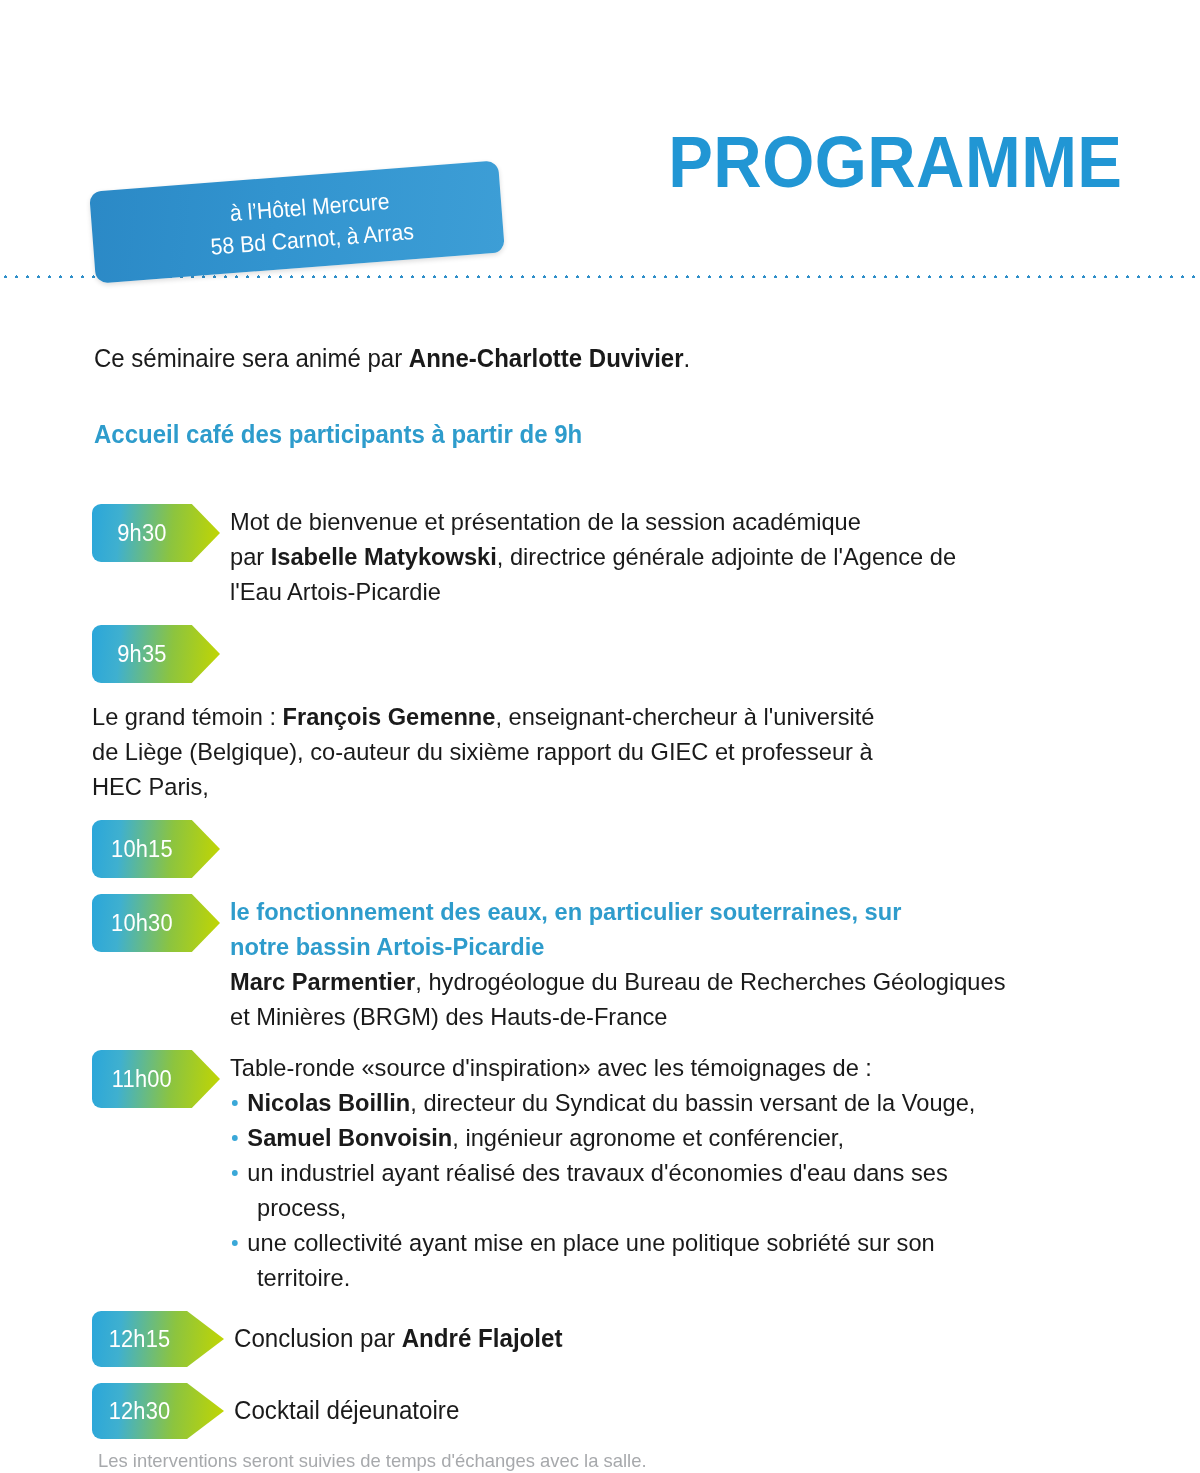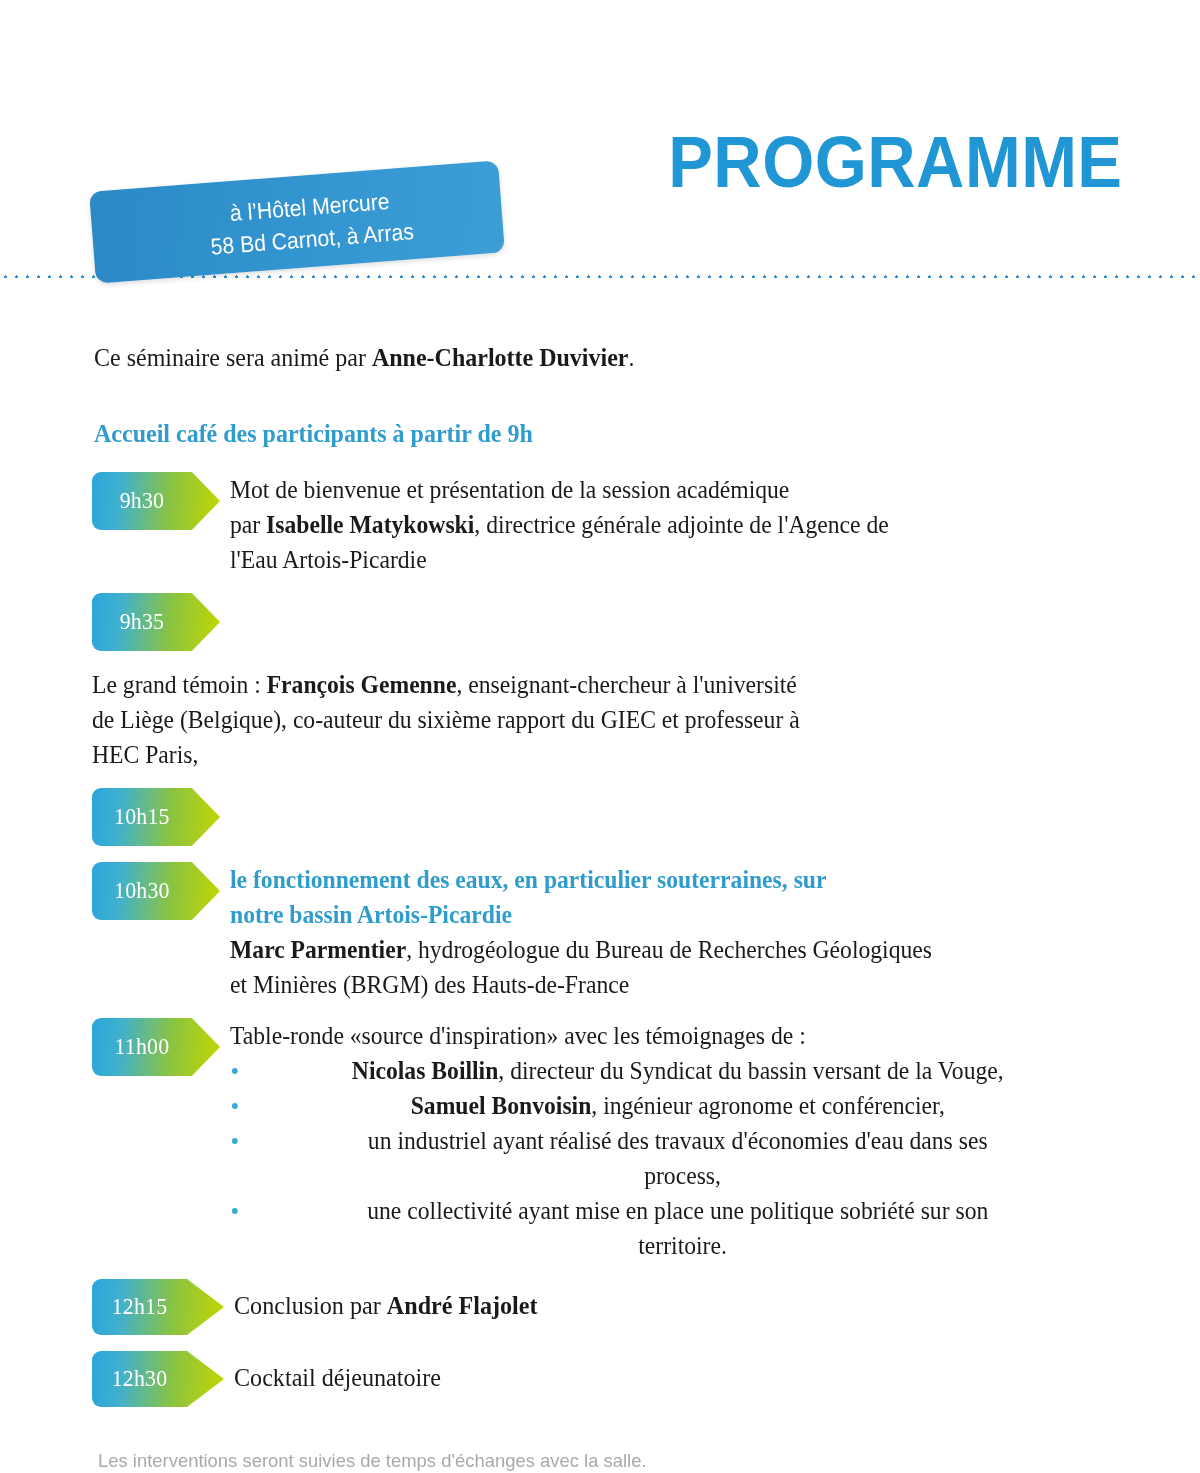--- a/index.html
+++ b/index.html
@@ -71,21 +71,20 @@
     font-weight: 400;
     transform: scaleX(0.92);
     white-space: pre-line;
     padding-left: 30px;
   }
 
   
   #content {
     position: relative;
     padding: 0 60px 0 92px;
-    font-family: Liberation Serif, serif;
   }
   #intro-line {
     font-size: 25px;
     line-height: 32px;
     color: #1a1a1a;
     margin: 48px 0 0 2px;
     transform: scaleX(0.96);
     transform-origin: left center;
     white-space: nowrap;
   }
@@ -97,21 +96,21 @@
     color: #2e9ccc;
     font-weight: 600;
     margin: 44px 0 0 2px;
     transform: scaleX(0.96);
     transform-origin: left center;
     white-space: nowrap;
   }
 
   
   #agenda {
-    margin-top: 20px;
+    margin-top: 52px;
   }
   .agenda-row {
     display: flex;
     align-items: flex-start;
     margin-bottom: 14px;
   }
   .time-badge {
     position: relative;
     flex: 0 0 auto;
     width: 128px;
@@ -168,21 +167,21 @@
     color: #2e9ccc;
     font-weight: 600;
     transform: scaleX(0.965);
     transform-origin: left center;
   }
   .agenda-row.compact .agenda-line {
     line-height: 54px;
     font-size: 25px;
   }
 
-  .bullet-list { margin: 0; padding: 0; list-style: none; text-align: center; }
+  .bullet-list { margin: 0; padding: 0; list-style: none; }
   .bullet-item {
     position: relative;
     padding-left: 18px;
     font-size: 24.5px;
     line-height: 35px;
     color: #1a1a1a;
     transform: scaleX(0.965);
     transform-origin: left center;
   }
   .bullet-item b { font-weight: 700; }

